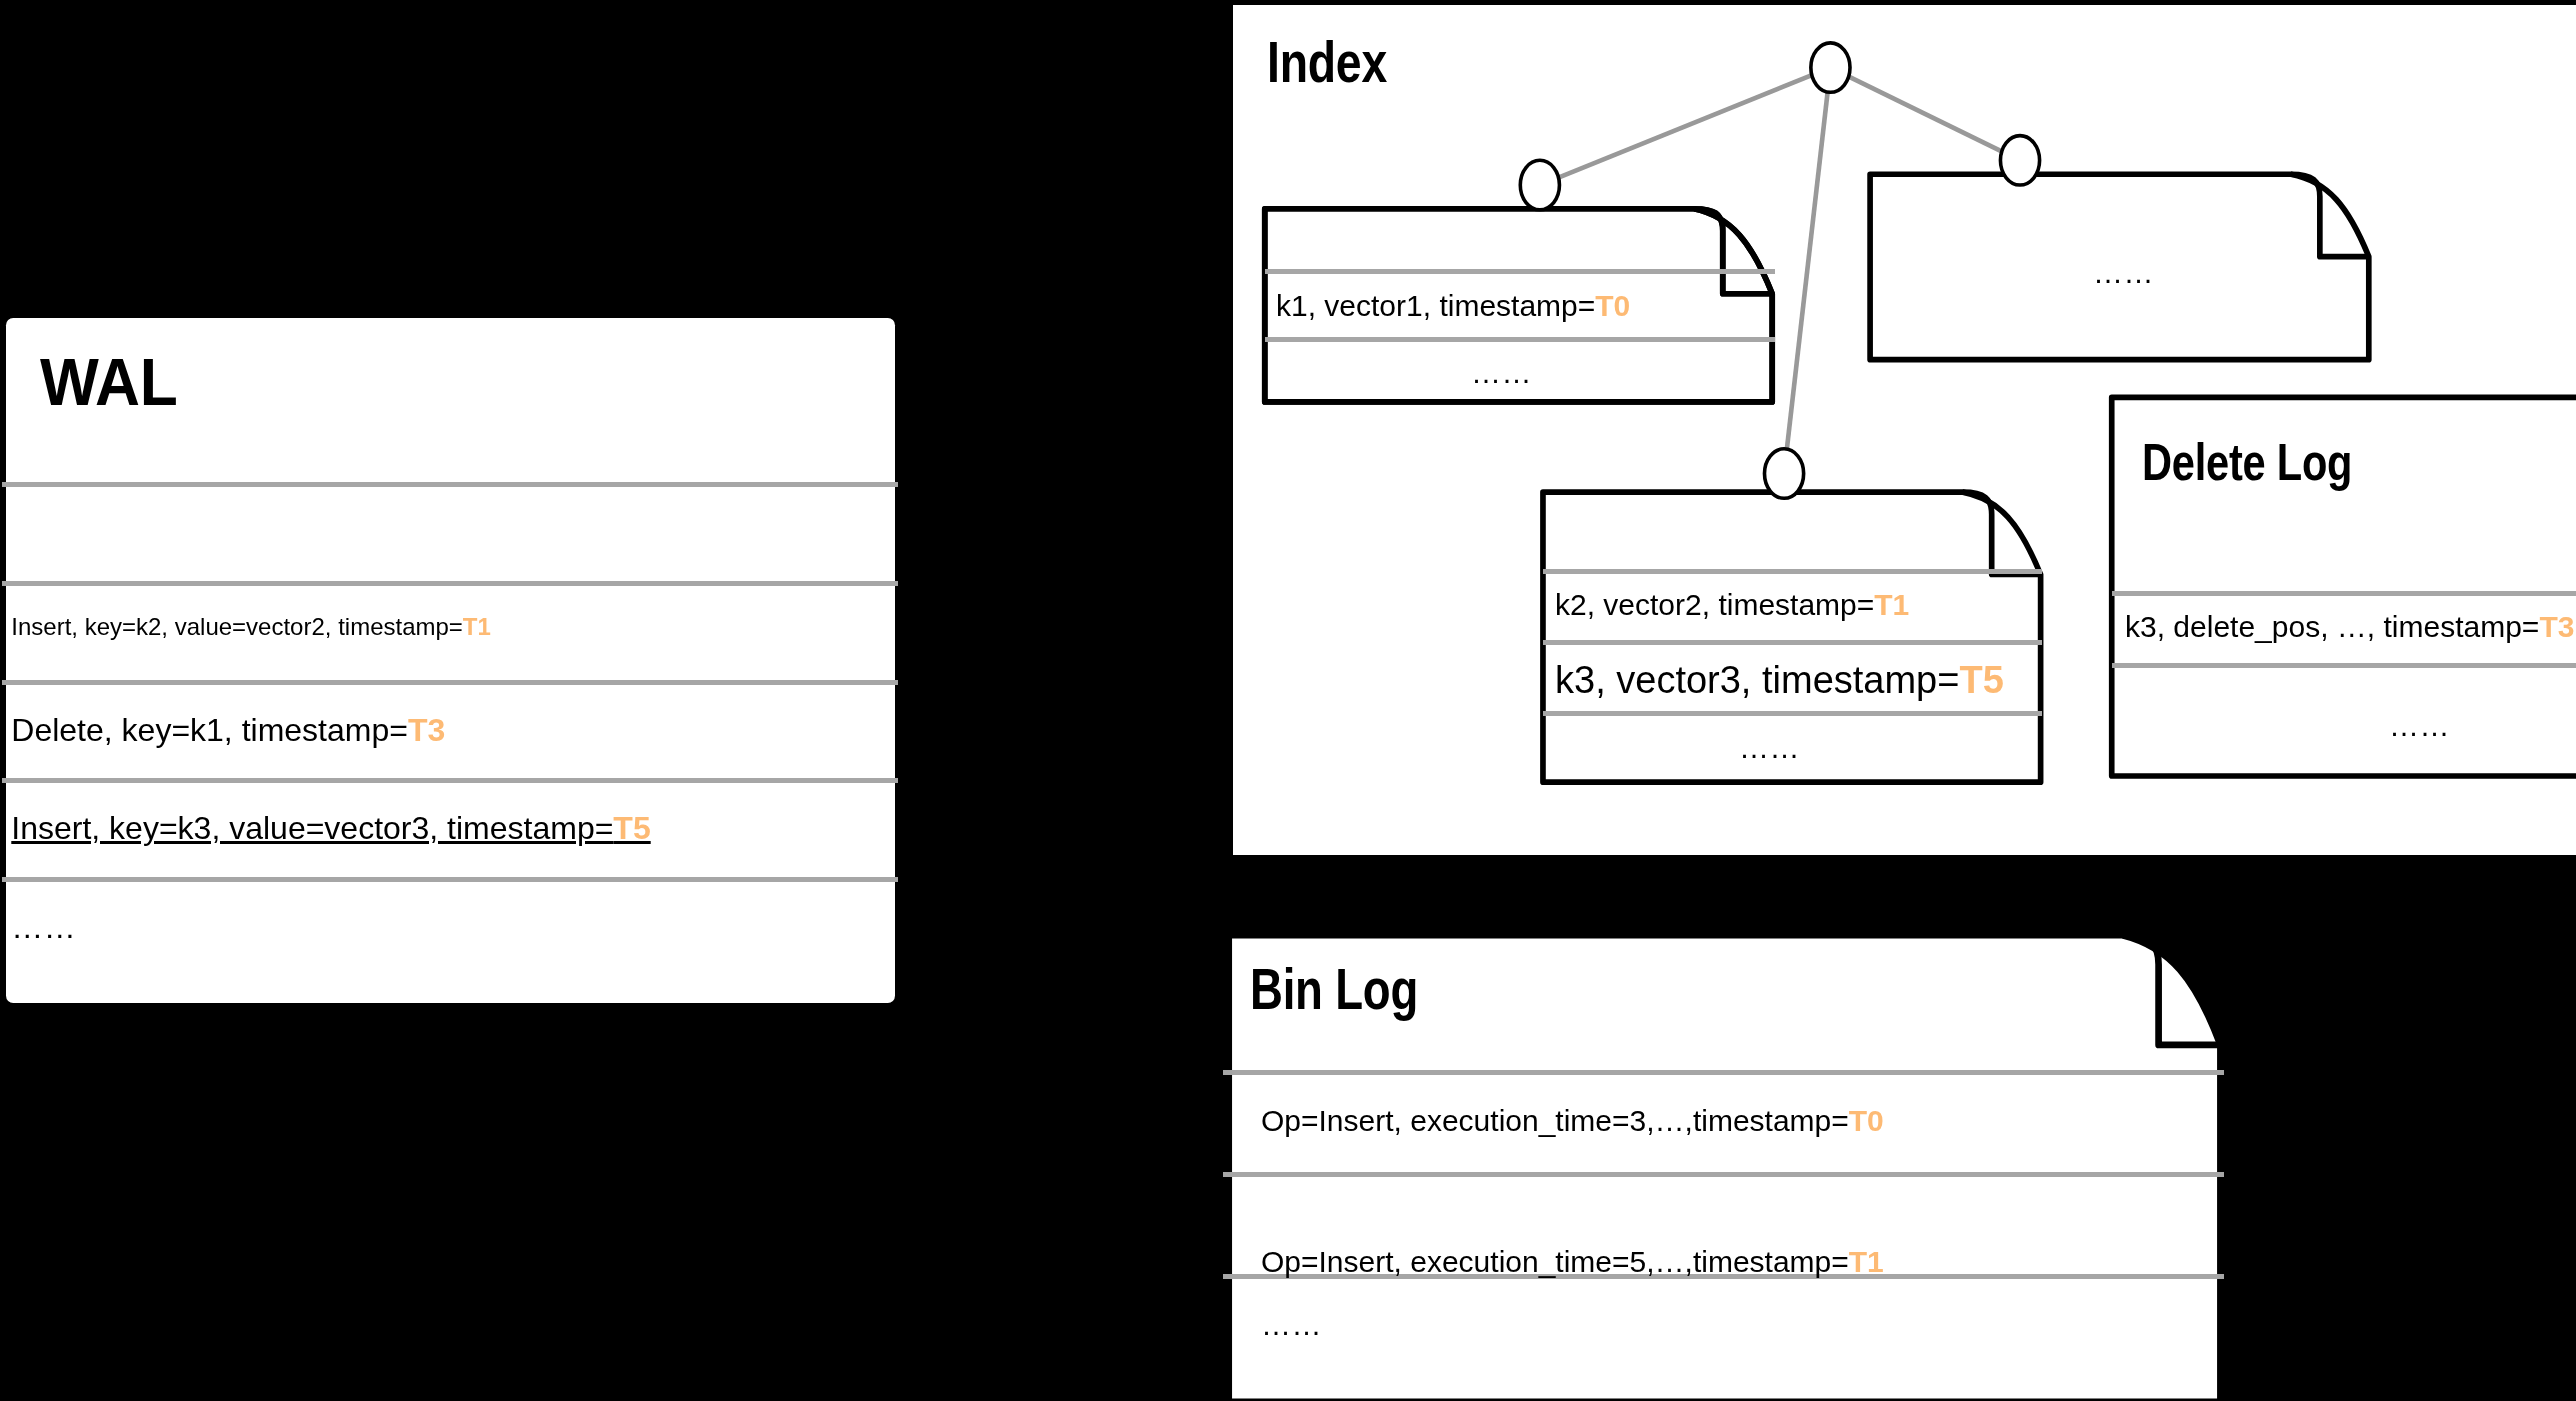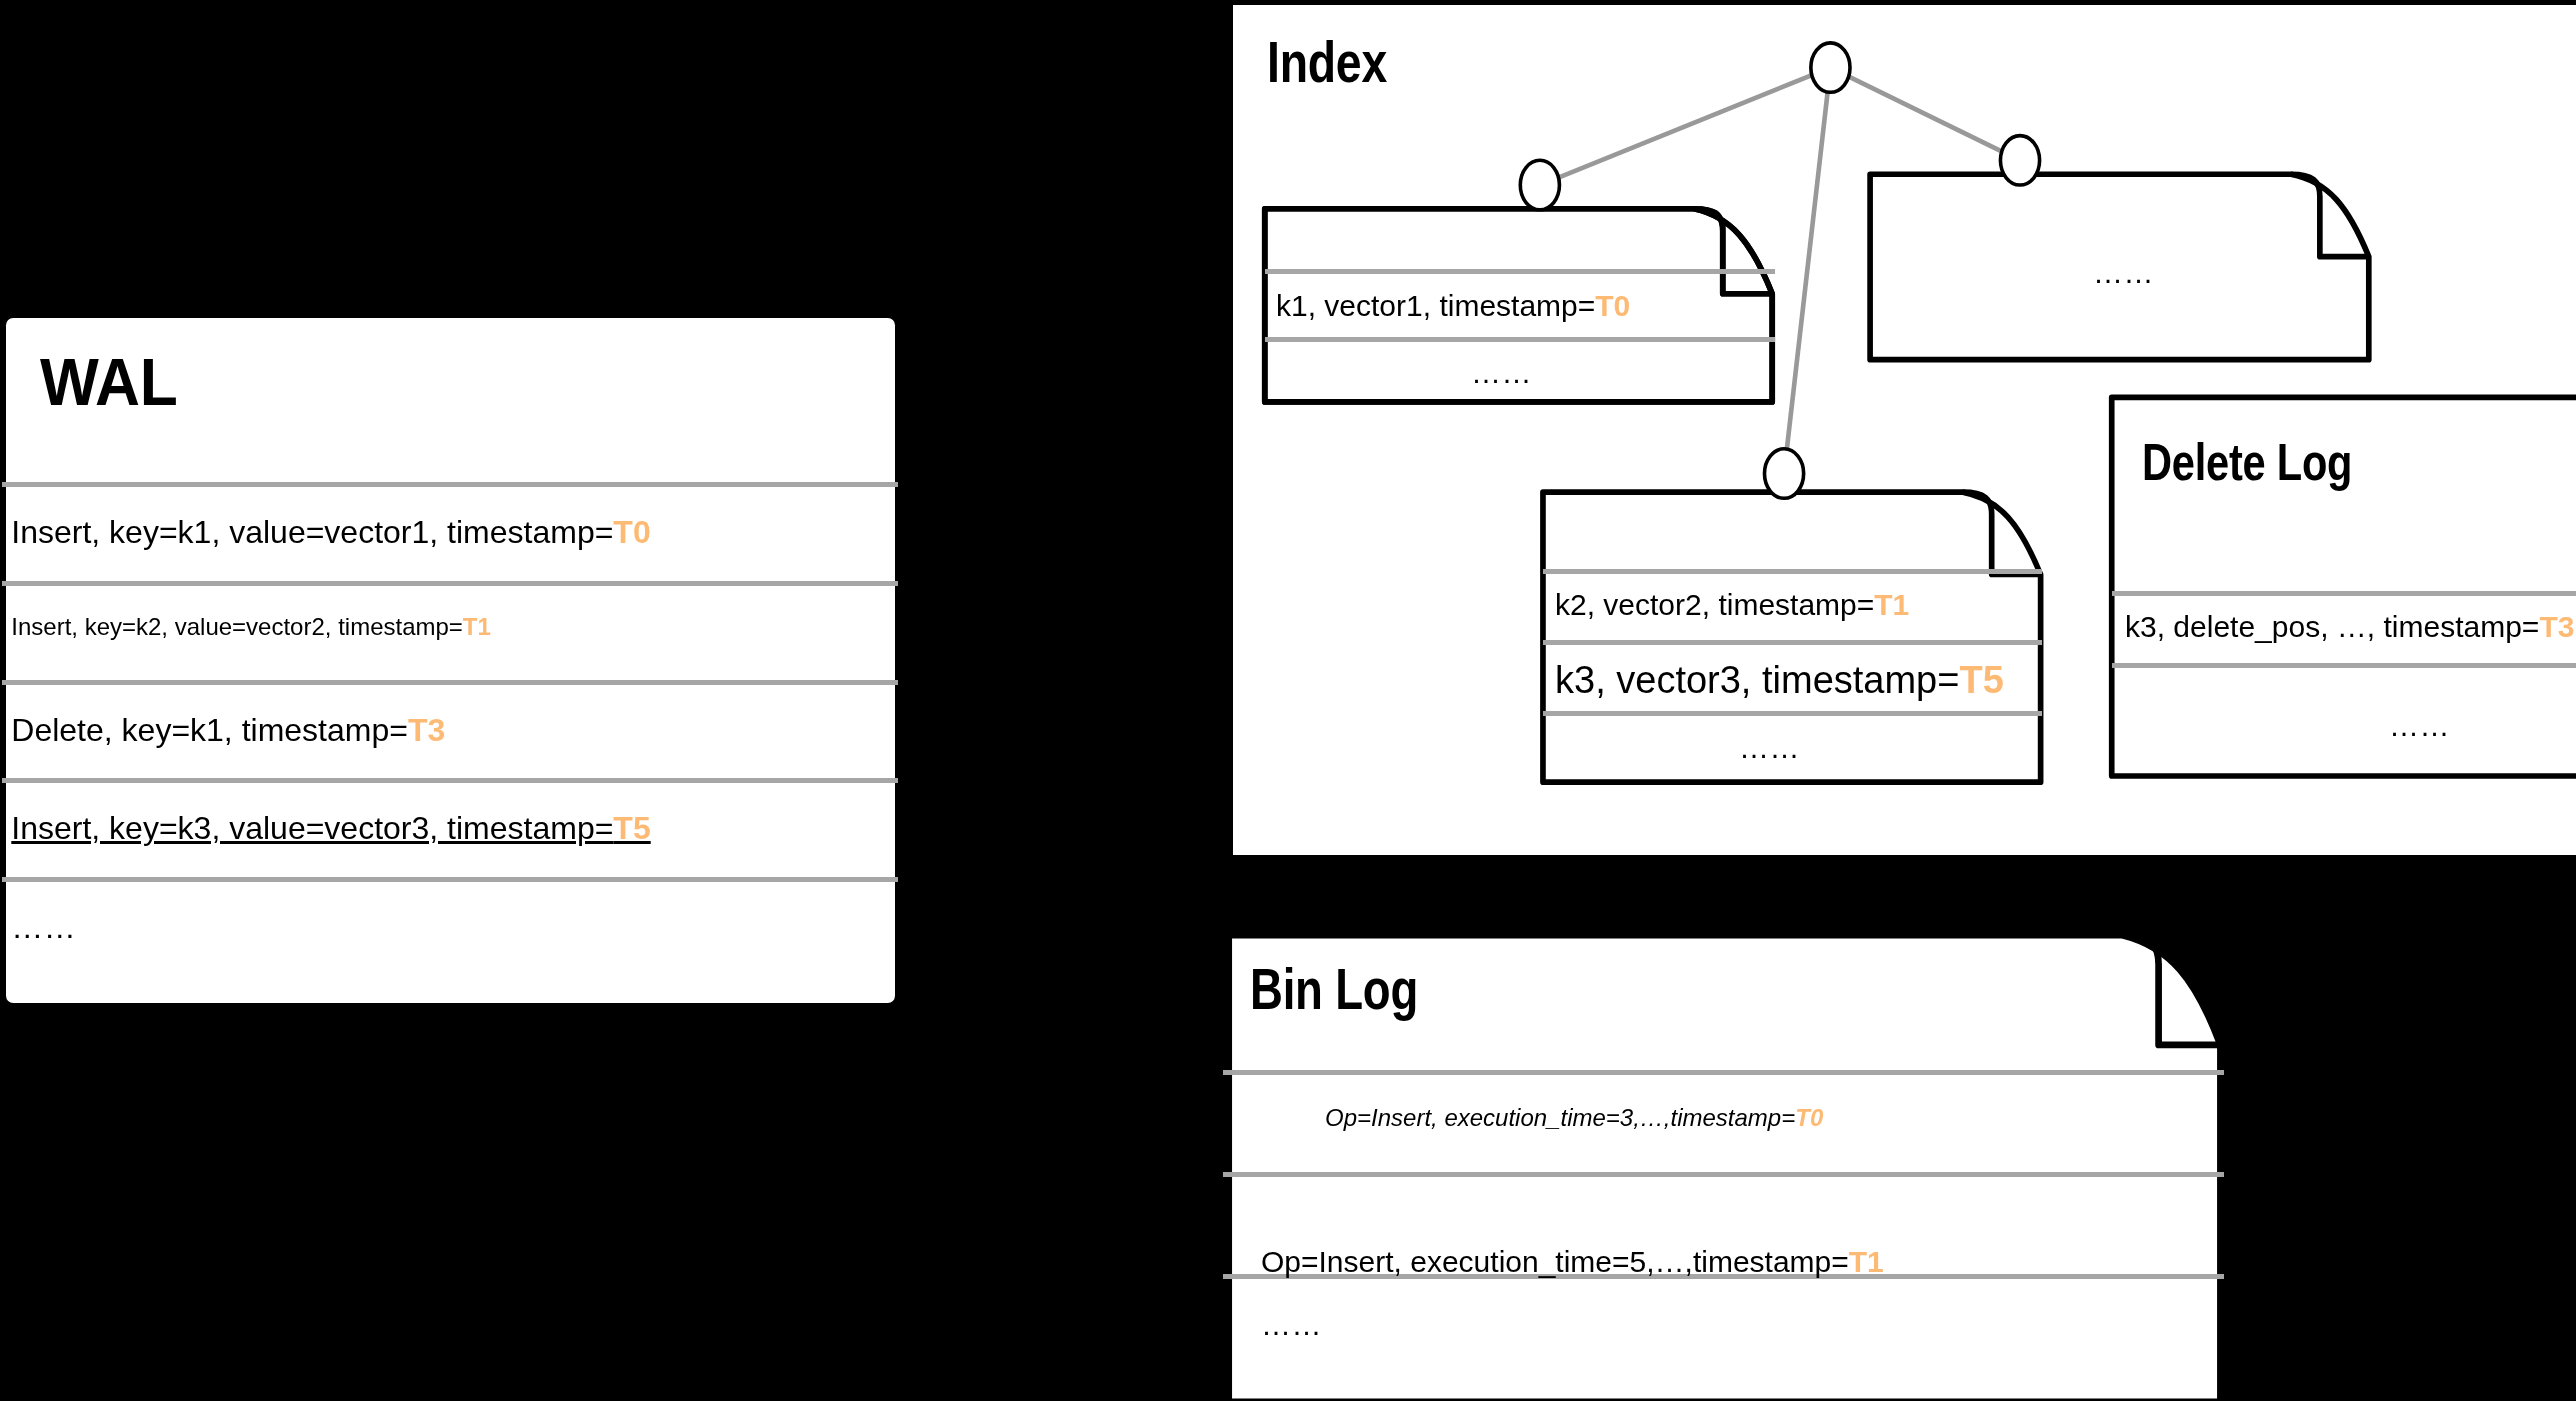--- a/index.html
+++ b/index.html
@@ -78,23 +78,20 @@
   <div class="panel panel-rounded" style="left:5.7px; top:318px; width:889px; height:685px;"></div>
 
   <div class="title" style="left:40px; top:343px; font-size:67px; transform:scaleX(0.93);">WAL</div>
 
   <div class="sep" style="left:2.1px; top:482px; width:896px;"></div>
   <div class="sep" style="left:2.1px; top:581px; width:896px;"></div>
   <div class="sep" style="left:2.1px; top:680px; width:896px;"></div>
   <div class="sep" style="left:2.1px; top:778px; width:896px;"></div>
   <div class="sep" style="left:2.1px; top:877px; width:896px;"></div>
 
-  <div class="row-text" style="left:11.3px; top:516px; font-size:32px;">
-    <span>Insert, key=k1, value=vector1, timestamp=</span><span class="ts">T0</span>
-  </div>
   <div class="row-text" style="left:11.3px; top:615px; font-size:24px;">
     <span>Insert, key=k2, value=vector2, timestamp=</span><span class="ts">T1</span>
   </div>
   <div class="row-text" style="left:11.3px; top:714px; font-size:32px;">
     <span>Delete, key=k1, timestamp=</span><span class="ts">T3</span>
   </div>
   <div class="row-text" style="left:11.3px; top:812px; font-size:32px;text-decoration:underline;">
     <span>Insert, key=k3, value=vector3, timestamp=</span><span class="ts">T5</span>
   </div>
   <div class="dots" style="left:11.3px; top:911px; font-size:32px;">……</div>
@@ -180,21 +177,21 @@
       <path d="M 4120 1815 C 4172 1815 4190 1833 4190 1872 L 4190 2028 L 4310 2028" fill="none" stroke="#000000" stroke-width="13" stroke-linejoin="round"></path>
     </g>
   </svg>
 
   <div class="title" style="left:1250px; top:956px; font-size:57px; transform:scaleX(0.80);">Bin Log</div>
 
   <div class="sep" style="left:1223px; top:1070px; width:1001px;"></div>
   <div class="sep" style="left:1223px; top:1172px; width:1001px;"></div>
   <div class="sep" style="left:1223px; top:1274px; width:1001px;"></div>
 
-  <div class="row-text" style="left:1325px; top:1106px; font-size:24px;font-style:italic;">
+  <div class="row-text" style="left:1261px; top:1106px; font-size:30px;">
     <span>Op=Insert, execution_time=3,…,timestamp=</span><span class="ts">T0</span>
   </div>
   <div class="row-text" style="left:1261px; top:1208px; font-size:30px;margin-top:39px;">
     <span>Op=Insert, execution_time=5,…,timestamp=</span><span class="ts">T1</span>
   </div>
   <div class="dots" style="left:1261px; top:1310px; font-size:30px;">……</div>
 
 </div>
 
 

